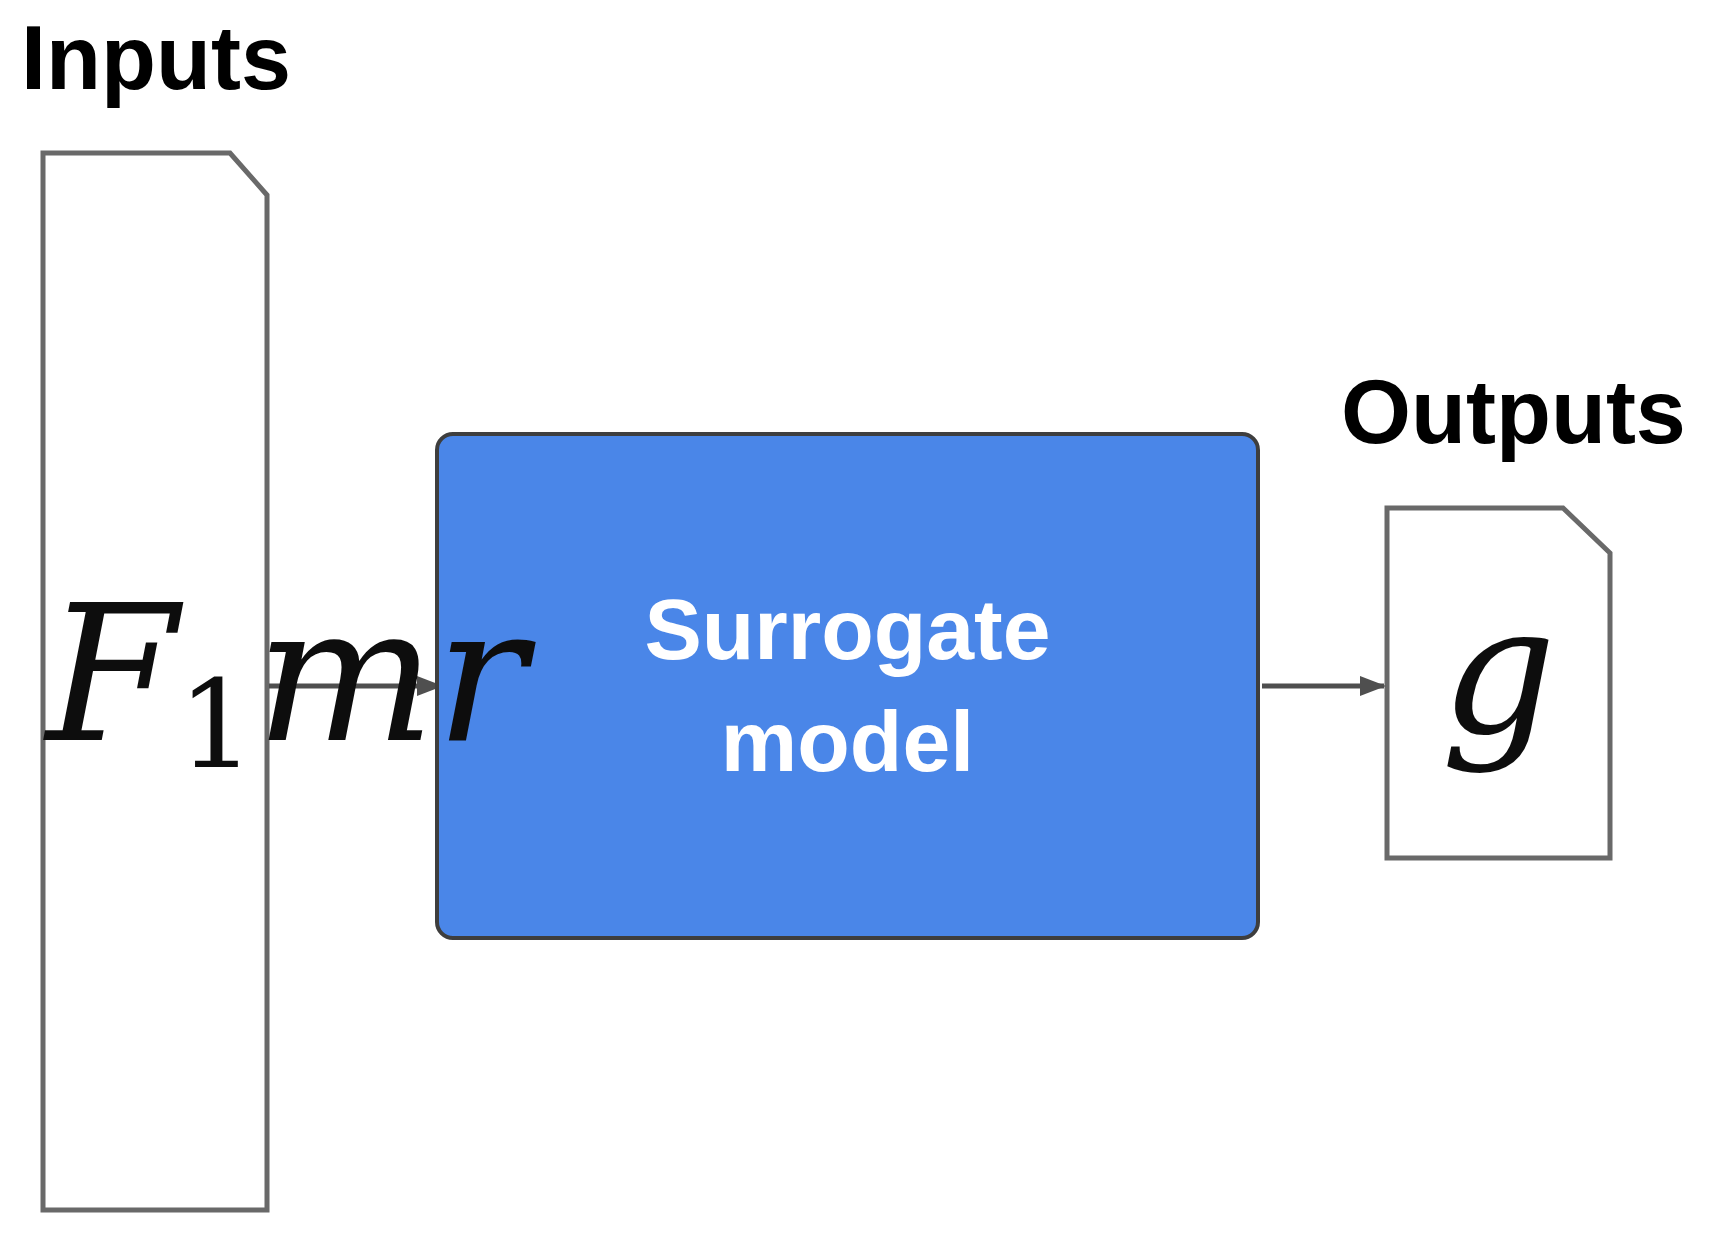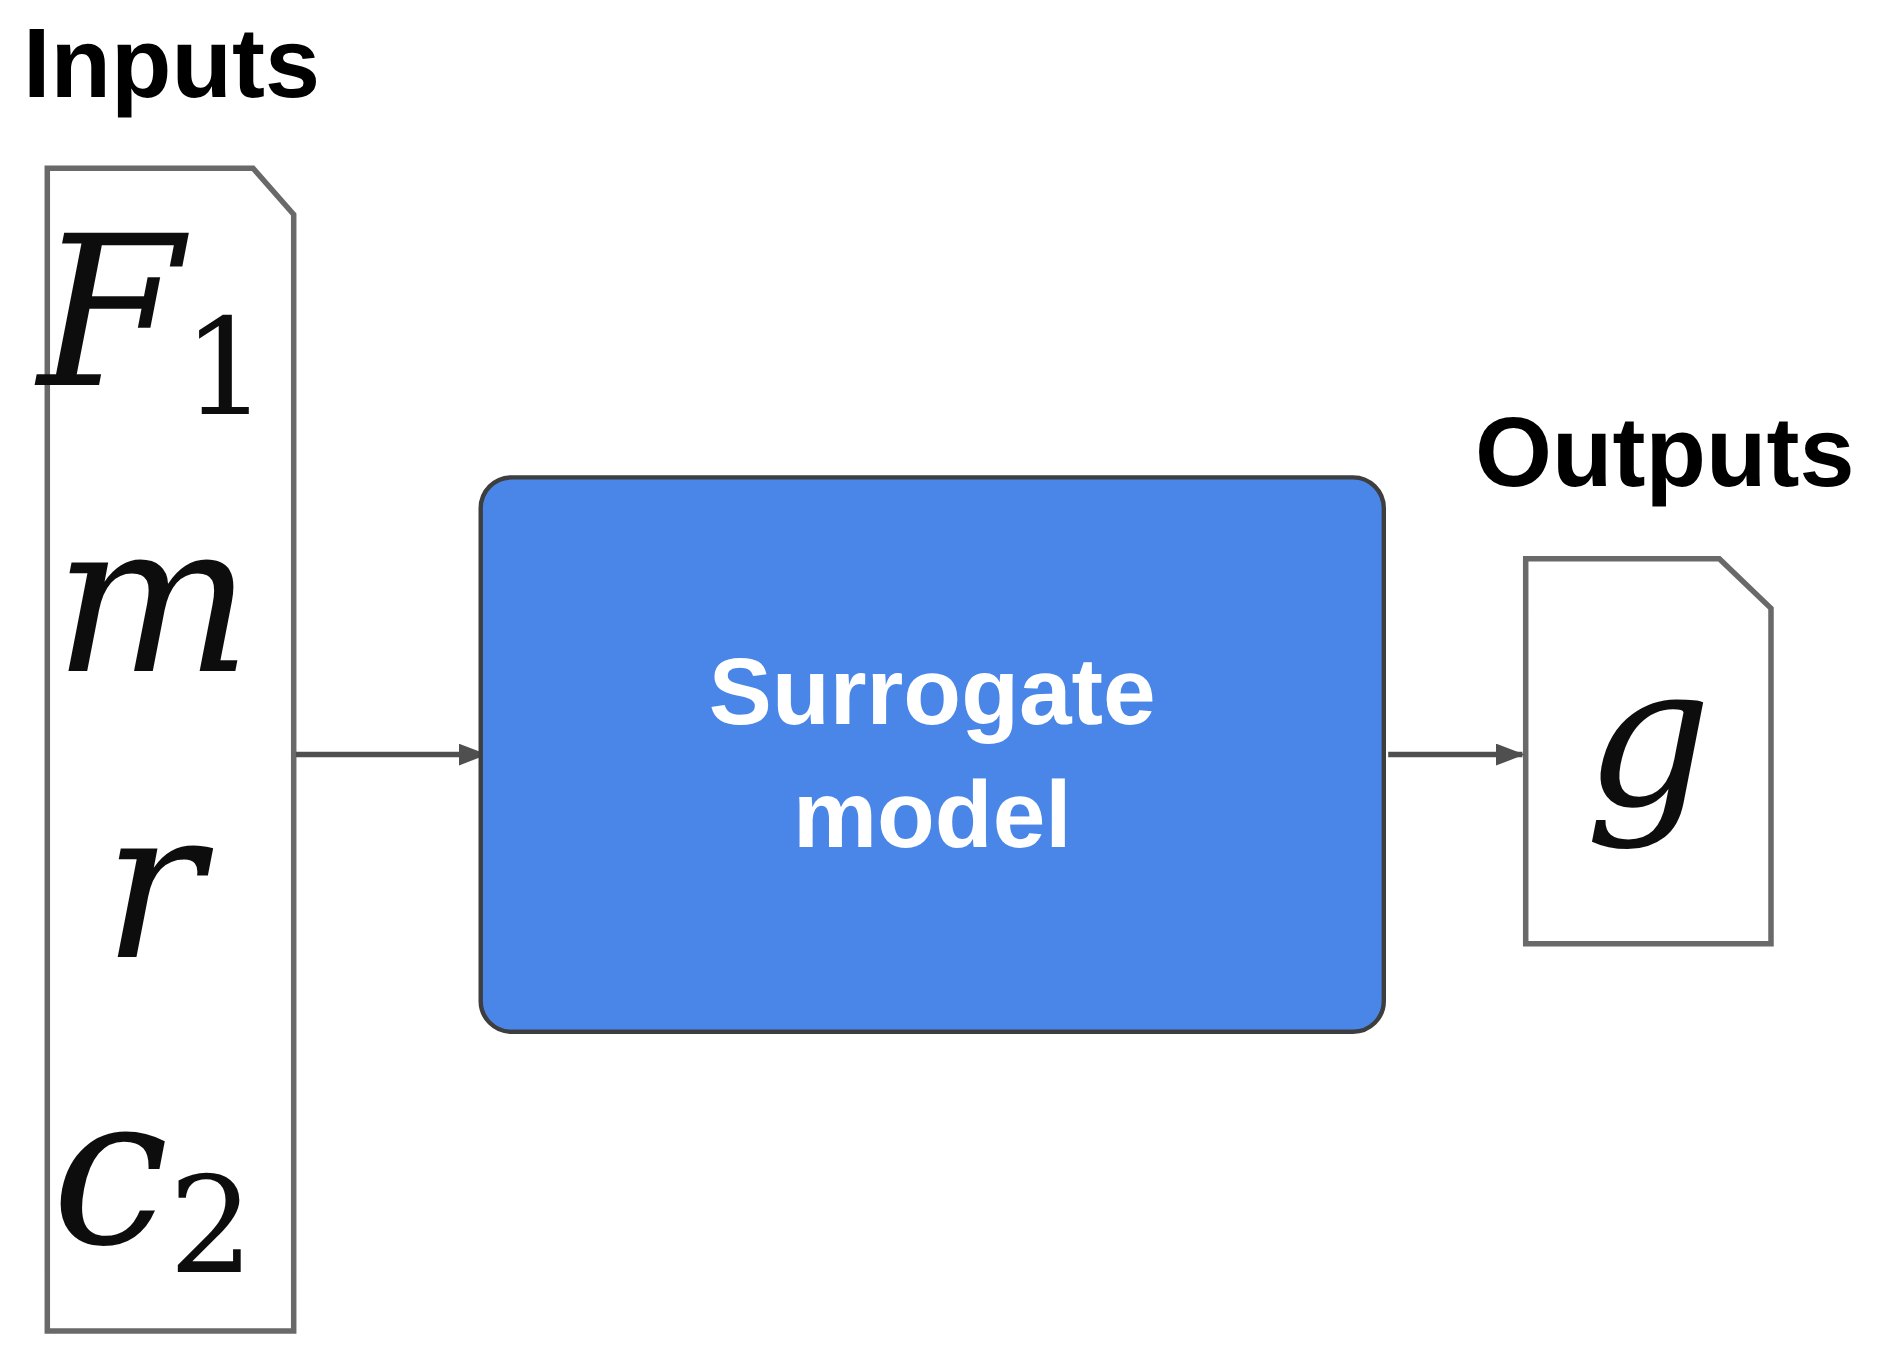--- a/index.html
+++ b/index.html
@@ -46,21 +46,21 @@
 
   #model-box {
     position: absolute;
     left: 435px;
     top: 432px;
     width: 825px;
     height: 508px;
     box-sizing: border-box;
     background: var(--model-fill, #4a86e8);
     border: 4px solid var(--model-border, #3e3e3e);
-    border-radius: 30px;
+    border-radius: 18px;
     display: flex;
     align-items: center;
     justify-content: center;
   }
   #model-label {
     width: 460px;
     text-align: center;
     font-size: 86px;
     font-weight: bold;
     line-height: 1.3;
@@ -68,21 +68,21 @@
   }
 
   
   #input-symbols {
     position: absolute;
     left: 46px;
     top: 168px;
     width: 186px;
     height: 1040px;
     display: flex;
-    flex-direction: column;
+    flex-direction: row;
     justify-content: space-around;
     align-items: center;
   }
   #output-symbols {
     position: absolute;
     left: 1390px;
     top: 511px;
     width: 217px;
     height: 344px;
     display: flex;
@@ -137,21 +137,20 @@
 
   <div id="input-symbols">
 
       <div class="sym"><span>F</span><span class="sub">1</span></div>
 
 
       <div class="sym"><span>m</span><span class="sub"></span></div>
 
       <div class="sym"><span>r</span><span class="sub"></span></div>
 
-      <div class="sym"><span>c</span><span class="sub">2</span></div>
 
     </div>
 
   <div id="output-symbols">
 
       <div class="sym"><span>g</span><span class="sub"></span></div>
     </div>
 
 </div>
 

